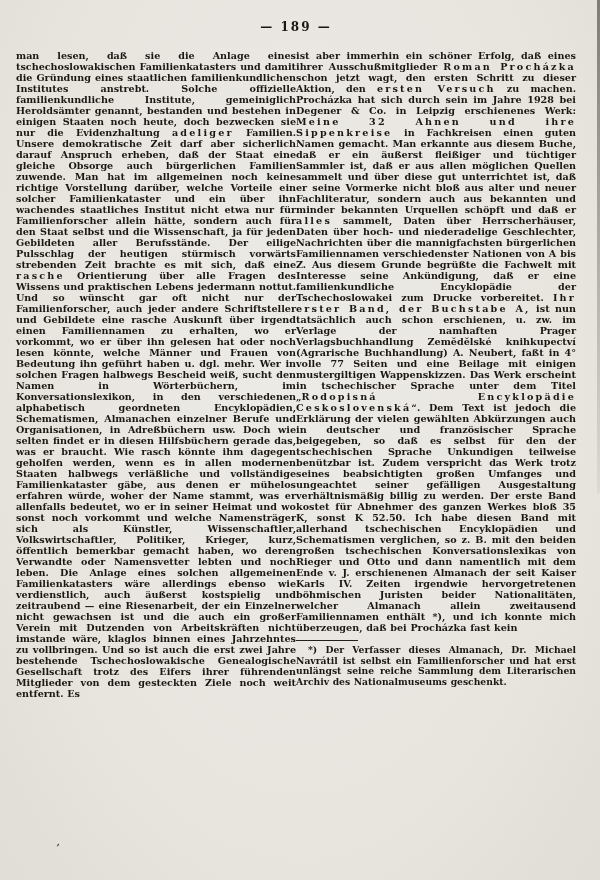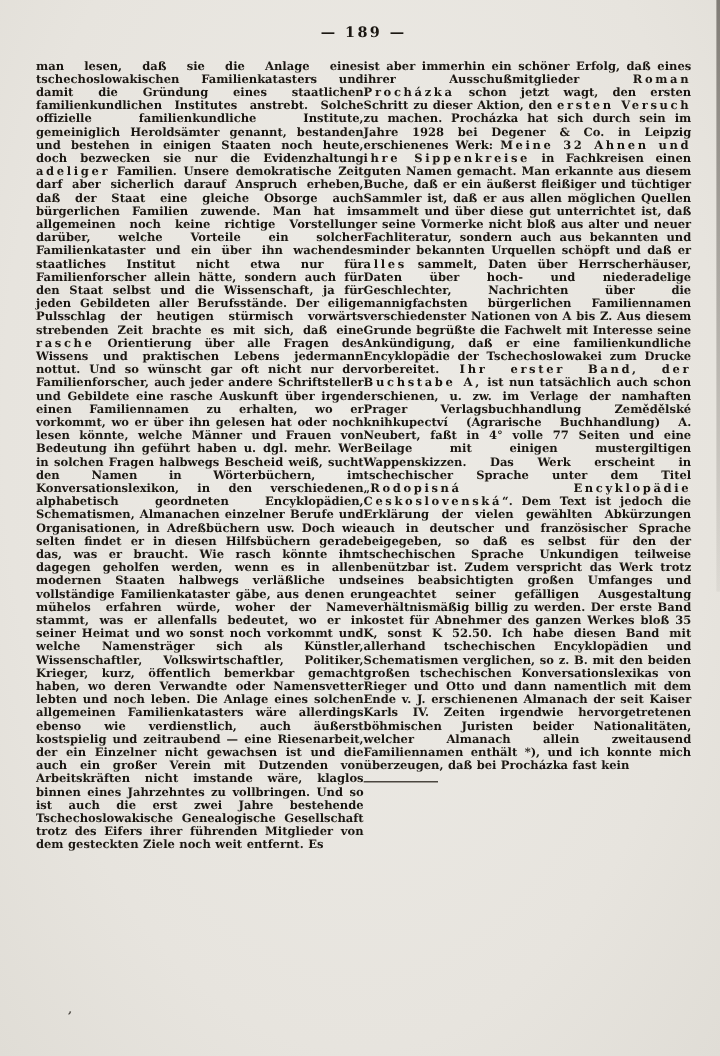--- a/index.html
+++ b/index.html
@@ -12,21 +12,21 @@
   body {
     background: radial-gradient(ellipse at 50% 40%, #edebe6 0%, #e7e4de 70%, #e0ddd6 100%);
     font-family: "DejaVu Serif", "Liberation Serif", serif;
     color: #1b1712;
     position: relative;
   }
   .page {
     box-sizing: border-box;
     width: 600px;
     height: 880px;
-    padding: 16px 24px 8px 30px;
+    padding: 16px 24px 8px 16px;
     position: relative;
   }
   .pageno {
     text-align: center;
     font-size: 12px;
     font-weight: bold;
     letter-spacing: 2px;
     margin: 4px 0 16px 0;
   }
   .cols {
@@ -87,20 +87,21 @@
 
   <div class="pageno">— 189 —</div>
 
   <div class="cols">
 
     <div class="col"><span>man lesen, daß sie die Anlage eines tschechoslowakischen Familienkatasters und damit die Gründung eines staatlichen familienkundlichen Institutes anstrebt. Solche offizielle familienkundliche Institute, gemeiniglich Heroldsämter genannt, bestanden und bestehen in einigen Staaten noch heute, doch bezwecken sie nur die Evidenzhaltung </span><span class="gesperrt">adeliger</span><span> Familien. Unsere demokratische Zeit darf aber sicherlich darauf Anspruch erheben, daß der Staat eine gleiche Obsorge auch bürgerlichen Familien zuwende. Man hat im allgemeinen noch keine richtige Vorstellung darüber, welche Vorteile ein solcher Familienkataster und ein über ihn wachendes staatliches Institut nicht etwa nur für Familienforscher allein hätte, sondern auch für den Staat selbst und die Wissenschaft, ja für jeden Gebildeten aller Berufsstände. Der eilige Pulsschlag der heutigen stürmisch vorwärts strebenden Zeit brachte es mit sich, daß eine </span><span class="gesperrt">rasche</span><span> Orientierung über alle Fragen des Wissens und praktischen Lebens jedermann nottut. Und so wünscht gar oft nicht nur der Familienforscher, auch jeder andere Schriftsteller und Gebildete eine rasche Auskunft über irgend einen Familiennamen zu erhalten, wo er vorkommt, wo er über ihn gelesen hat oder noch lesen könnte, welche Männer und Frauen von Bedeutung ihn geführt haben u. dgl. mehr. Wer in solchen Fragen halbwegs Bescheid weiß, sucht den Namen in Wörterbüchern, im Konversationslexikon, in den verschiedenen alphabetisch geordneten Encyklopädien, Schematismen, Almanachen einzelner Berufe und Organisationen, in Adreßbüchern usw. Doch wie selten findet er in diesen Hilfsbüchern gerade das, was er braucht. Wie rasch könnte ihm dagegen geholfen werden, wenn es in allen modernen Staaten halbwegs verläßliche und vollständige Familienkataster gäbe, aus denen er mühelos erfahren würde, woher der Name stammt, was er allenfalls bedeutet, wo er in seiner Heimat und wo sonst noch vorkommt und welche Namensträger sich als Künstler, Wissenschaftler, Volkswirtschaftler, Politiker, Krieger, kurz, öffentlich bemerkbar gemacht haben, wo deren Verwandte oder Namensvetter lebten und noch leben. Die Anlage eines solchen allgemeinen Familienkatasters wäre allerdings ebenso wie verdienstlich, auch äußerst kostspielig und zeitraubend — eine Riesenarbeit, der ein Einzelner nicht gewachsen ist und die auch ein großer Verein mit Dutzenden von Arbeitskräften nicht imstande wäre, klaglos binnen eines Jahrzehntes zu vollbringen. Und so ist auch die erst zwei Jahre bestehende Tschechoslowakische Genealogische Gesellschaft trotz des Eifers ihrer führenden Mitglieder von dem gesteckten Ziele noch weit entfernt. Es</span></div>
 
     <div class="col">
       <span><span>ist aber immerhin ein schöner Erfolg, daß eines ihrer Ausschußmitglieder </span><span class="gesperrt">Roman Procházka</span><span> schon jetzt wagt, den ersten Schritt zu dieser Aktion, den </span><span class="gesperrt">ersten Versuch</span><span> zu machen. Procházka hat sich durch sein im Jahre 1928 bei Degener &amp; Co. in Leipzig erschienenes Werk: </span><span class="gesperrt">Meine 32 Ahnen und ihre Sippenkreise</span><span> in Fachkreisen einen guten Namen gemacht. Man erkannte aus diesem Buche, daß er ein äußerst fleißiger und tüchtiger Sammler ist, daß er aus allen möglichen Quellen sammelt und über diese gut unterrichtet ist, daß er seine Vormerke nicht bloß aus alter und neuer Fachliteratur, sondern auch aus bekannten und minder bekannten Urquellen schöpft und daß er </span><span class="gesperrt">alles</span><span> sammelt, Daten über Herrscherhäuser, Daten über hoch- und niederadelige Geschlechter, Nachrichten über die mannigfachsten bürgerlichen Familiennamen verschiedenster Nationen von A bis Z. Aus diesem Grunde begrüßte die Fachwelt mit Interesse seine Ankündigung, daß er eine familienkundliche Encyklopädie der Tschechoslowakei zum Drucke vorbereitet. </span><span class="gesperrt">Ihr erster Band, der Buchstabe A,</span><span> ist nun tatsächlich auch schon erschienen, u. zw. im Verlage der namhaften Prager Verlagsbuchhandlung Zemědělské knihkupectví (Agrarische Buchhandlung) A. Neubert, faßt in 4° volle 77 Seiten und eine Beilage mit einigen mustergiltigen Wappenskizzen. Das Werk erscheint in tschechischer Sprache unter dem Titel „</span><span class="gesperrt">Rodopisná Encyklopädie Ceskoslovenská</span><span>“. Dem Text ist jedoch die Erklärung der vielen gewählten Abkürzungen auch in deutscher und französischer Sprache beigegeben, so daß es selbst für den der tschechischen Sprache Unkundigen teilweise benützbar ist. Zudem verspricht das Werk trotz seines beabsichtigten großen Umfanges und ungeachtet seiner gefälligen Ausgestaltung verhältnismäßig billig zu werden. Der erste Band kostet für Abnehmer des ganzen Werkes bloß 35 K, sonst K 52.50. Ich habe diesen Band mit allerhand tschechischen Encyklopädien und Schematismen verglichen, so z. B. mit den beiden großen tschechischen Konversationslexikas von Rieger und Otto und dann namentlich mit dem Ende v. J. erschienenen Almanach der seit Kaiser Karls IV. Zeiten irgendwie hervorgetretenen böhmischen Juristen beider Nationalitäten, welcher Almanach allein zweitausend Familiennamen enthält *), und ich konnte mich überzeugen, daß bei Procházka fast kein</span></span>
       <div class="footnote-sep"></div>
+      <div class="footnote"><span>*) Der Verfasser dieses Almanach, Dr. Michael Navrátil ist selbst ein Familienforscher und hat erst unlängst seine reiche Sammlung dem Literarischen Archiv des Nationalmuseums geschenkt.</span></div>
     </div>
 
   </div>
 
   <span class="stray-mark">’</span>
 
   <div class="scan-edge"></div>
 
 </div>
 

